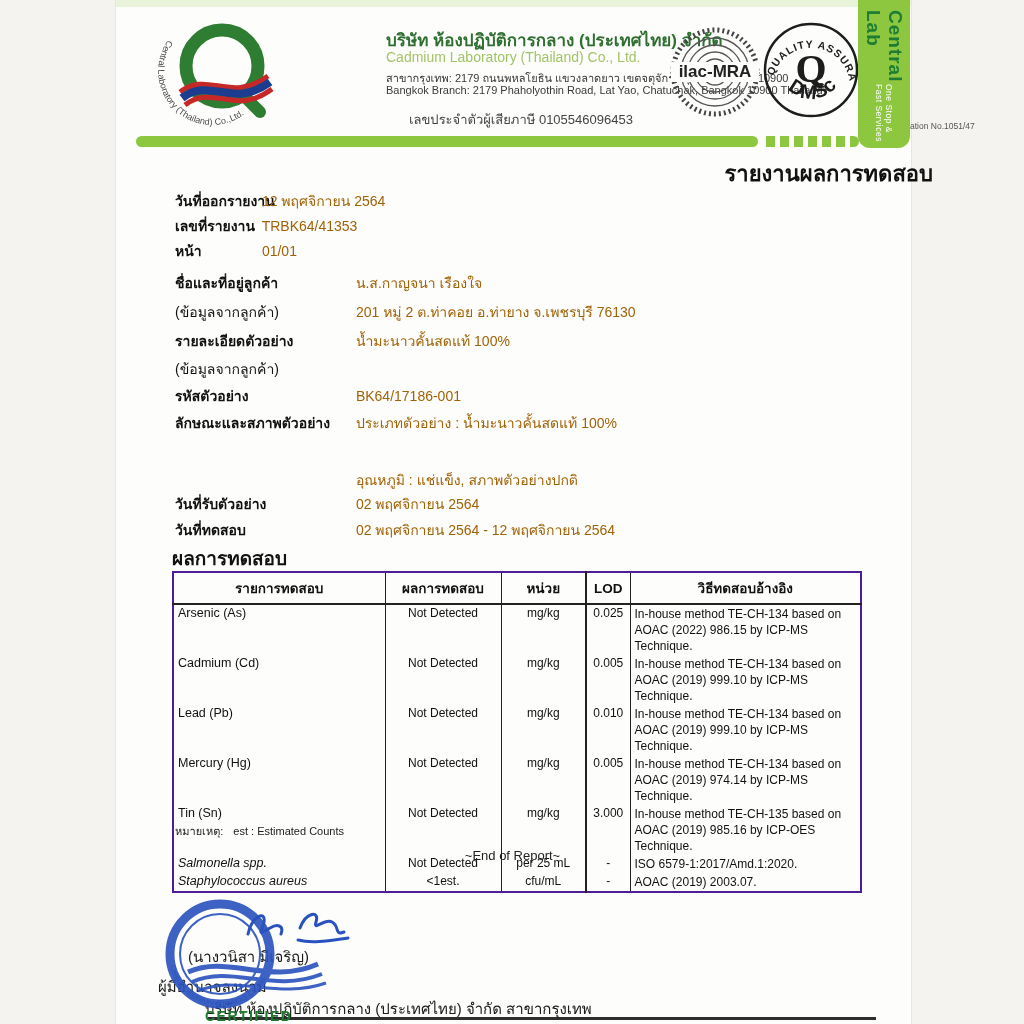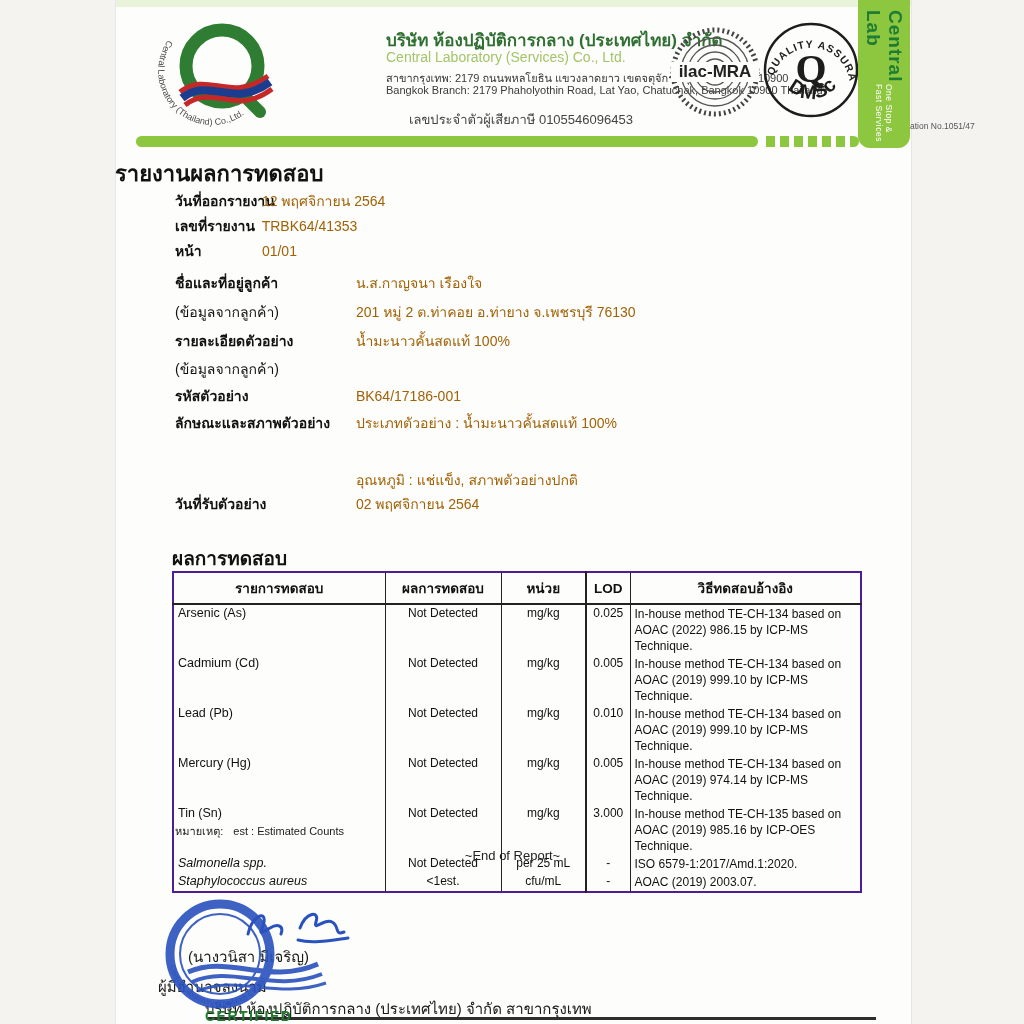--- a/index.html
+++ b/index.html
@@ -19,21 +19,21 @@
   .green-bar{left:135px;top:136px;width:622px;height:11px;background:#8dc63f;border-radius:6px;}
   .green-dashes{left:765px;top:136px;height:11px;display:flex;gap:5px;}
   .green-dashes i{display:block;width:9px;height:11px;background:#8dc63f;}
   .green-dashes i:last-child{border-radius:0 6px 6px 0;}
   .tab{left:858px;top:0;width:52px;height:148px;background:#8dc63f;border-radius:0 0 12px 12px;
        writing-mode:vertical-rl;display:flex;flex-direction:row;align-items:center;
        padding-top:10px;box-sizing:border-box;gap:2px;}
   .tab .t1{font-size:19px;font-weight:bold;color:#1e7d33;letter-spacing:1px;}
   .tab .t2{font-size:8.5px;color:#ffffff;letter-spacing:.5px;}
   
-  .report-title{left:115px;top:156px;width:818px;text-align:left;font-size:22px;font-weight:bold;color:#111;}
+  .report-title{left:115px;top:156px;width:818px;text-align:right;font-size:22px;font-weight:bold;color:#111;}
   .frow{position:absolute;left:175px;font-size:14px;white-space:nowrap;}
   .frow .lbl{display:inline-block;font-weight:bold;color:#111;}
   .frow.meta .lbl{width:83px;}
   .frow.wide .lbl{width:177px;}
   .frow .lbl.plain{font-weight:normal;}
   .frow .val{color:#a16207;}
   
   .sec-title{left:172px;top:543px;font-size:19px;font-weight:bold;color:#111;}
   table.results{position:absolute;left:172px;top:571px;width:688px;border-collapse:collapse;
                 table-layout:fixed;font-size:12px;color:#111;}
@@ -74,21 +74,21 @@
       <path d="M 104,86 L 122,104" stroke="#2e7d32" stroke-width="12" stroke-linecap="round"></path>
       <path d="M 42,84 C 70,62 92,96 130,68" fill="none" stroke="#c62828" stroke-width="5"></path>
       <path d="M 44,90 C 72,68 94,102 132,74" fill="none" stroke="#1b3c8f" stroke-width="8"></path>
       <path d="M 47,97 C 75,75 97,109 134,81" fill="none" stroke="#c62828" stroke-width="5"></path>
       <text font-size="9" fill="#4a4a4a">
         <textPath href="#ringTxt">Central Laboratory (Thailand) Co.,Ltd.</textPath>
       </text>
     </svg>
 
     <div class="abs co-name-th">บริษัท ห้องปฏิบัติการกลาง (ประเทศไทย) จำกัด</div>
-    <div class="abs co-name-en">Central Laboratory (Services) Co., Ltd.</div>
+    <div class="abs co-name-en">Cadmium Laboratory (Thailand) Co., Ltd.</div>
     <div class="abs addr-th">สาขากรุงเทพ: 2179 ถนนพหลโยธิน แขวงลาดยาว เขตจตุจักร กรุงเทพมหานคร 10900</div>
     <div class="abs addr-en">Bangkok Branch: 2179 Phaholyothin Road, Lat Yao, Chatuchak, Bangkok 10900 Thailand</div>
     <div class="abs tax-id">เลขประจำตัวผู้เสียภาษี 0105546096453</div>
 
     <svg class="abs" style="left:553px;top:26px;width:92px;height:92px;" viewBox="0 0 92 92">
       <circle cx="46" cy="46" r="42" fill="none" stroke="#444" stroke-width="5" stroke-dasharray="2 3"></circle>
       <circle cx="46" cy="46" r="34" fill="none" stroke="#555" stroke-width="1.3"></circle>
       <circle cx="46" cy="46" r="27" fill="none" stroke="#555" stroke-width="1.3"></circle>
       <circle cx="46" cy="46" r="20" fill="none" stroke="#555" stroke-width="1.3"></circle>
       <circle cx="46" cy="46" r="13" fill="none" stroke="#555" stroke-width="1.3"></circle>
@@ -171,20 +171,24 @@
     <span class="val">ประเภทตัวอย่าง : น้ำมะนาวคั้นสดแท้ 100%</span>
   </div>
   <div class="frow wide" style="top:469px">
     <span class="lbl plain"></span>
     <span class="val">อุณหภูมิ : แช่แข็ง, สภาพตัวอย่างปกติ</span>
   </div>
 
   <div class="frow wide" style="top:493px">
     <span class="lbl">วันที่รับตัวอย่าง</span>
     <span class="val">02 พฤศจิกายน 2564</span>
+  </div>
+  <div class="frow wide" style="top:519px">
+    <span class="lbl">วันที่ทดสอบ</span>
+    <span class="val">02 พฤศจิกายน 2564  -  12 พฤศจิกายน 2564</span>
   </div>
 
   <div class="abs sec-title">ผลการทดสอบ</div>
 
   <table class="results">
     <colgroup>
         <col style="width:212px">
         <col style="width:116px">
         <col style="width:85px">
               <col style="width:44px">

